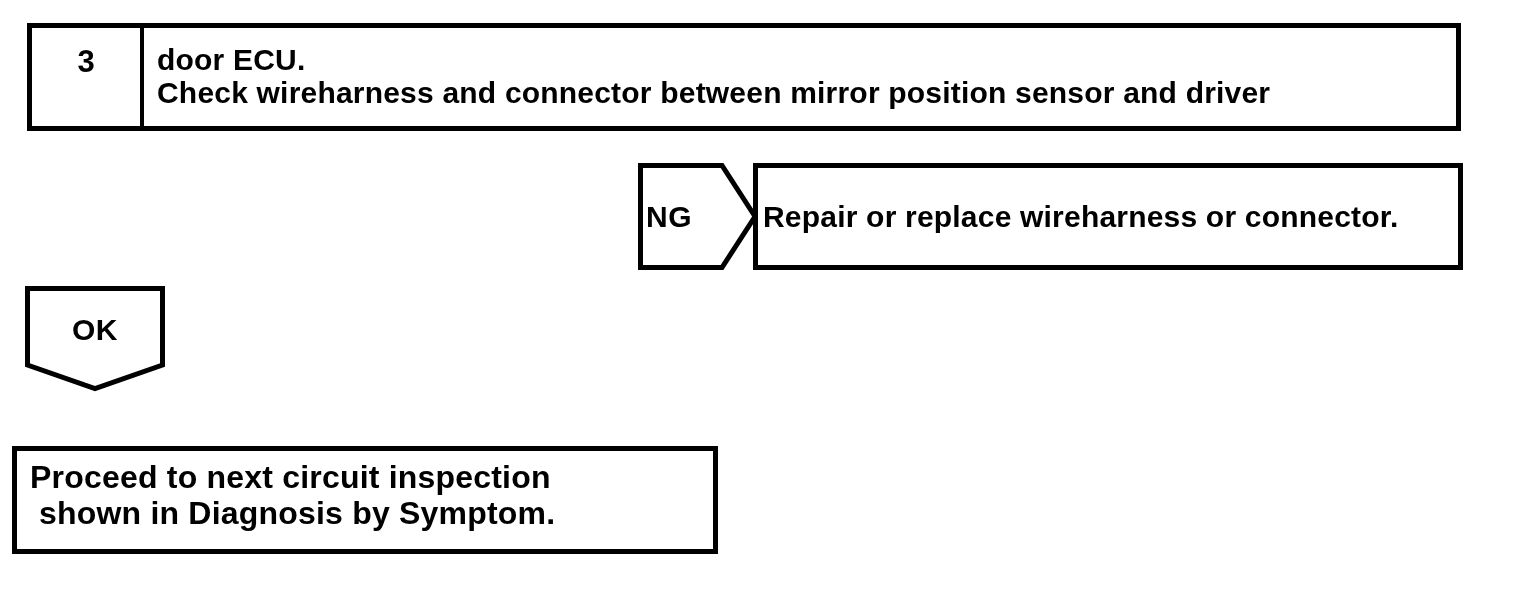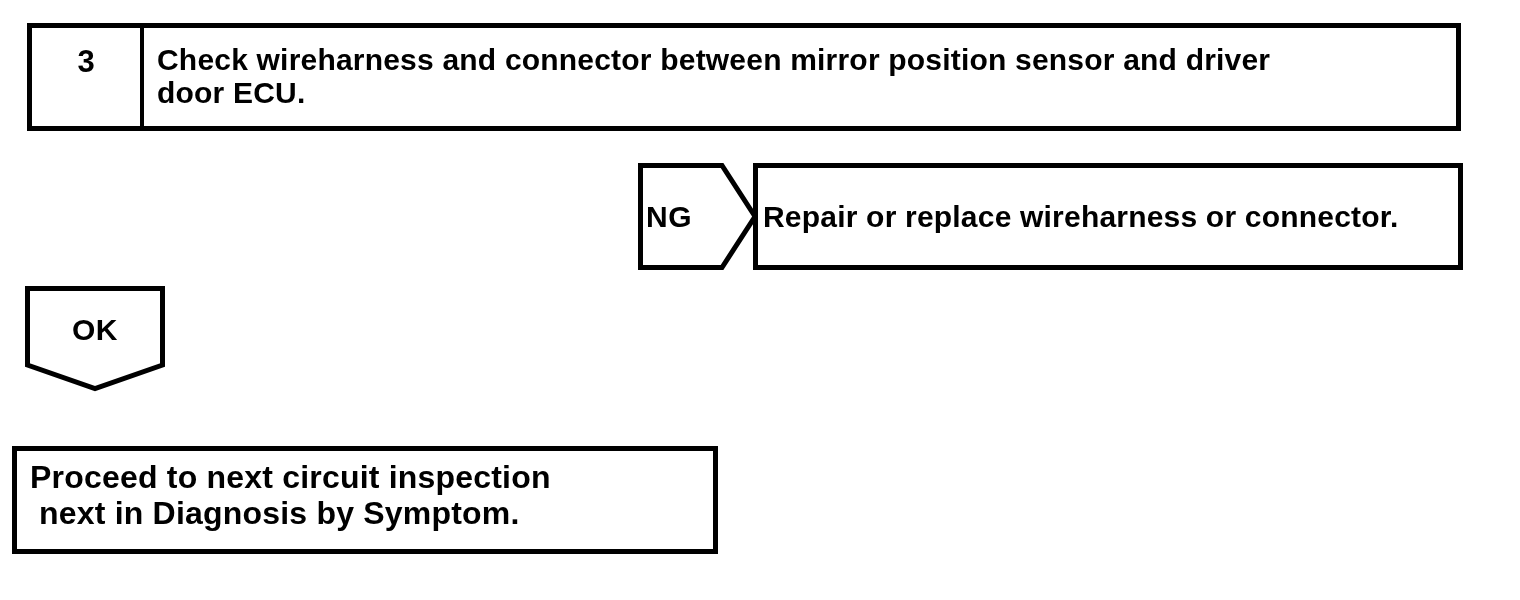--- a/index.html
+++ b/index.html
@@ -74,22 +74,22 @@
   .ok-box .line2 { padding-left: 9px; }
 </style>
 </head>
 <body>
 
 <div class="canvas">
 
   <div class="box step-box">
     <div class="step-number">3</div>
     <div class="step-text">
+      <span>door ECU.</span>
       <span>Check wireharness and connector between mirror position sensor and driver</span>
-      <span>door ECU.</span>
     </div>
   </div>
 
   <div class="shape ng-shape">
     <svg width="120" height="107" viewBox="0 0 120 107">
       <polygon points="2.5,2.5 84,2.5 117,53.5 84,104.5 2.5,104.5" stroke-width="5" stroke="#000000"></polygon>
     </svg>
     <div class="shape-label">NG</div>
   </div>
 
@@ -99,16 +99,16 @@
 
   <div class="shape ok-shape">
     <svg width="140" height="107" viewBox="0 0 140 107">
       <polygon points="2.5,2.5 137.5,2.5 137.5,79 70,102.5 2.5,79" stroke-width="5" stroke="#000000"></polygon>
     </svg>
     <div class="shape-label">OK</div>
   </div>
 
   <div class="box ok-box">
     <span class="line1">Proceed to next circuit inspection</span>
-    <span class="line2">next in Diagnosis by Symptom.</span>
+    <span class="line2">shown in Diagnosis by Symptom.</span>
   </div>
 
 </div>
 
 </body></html>

